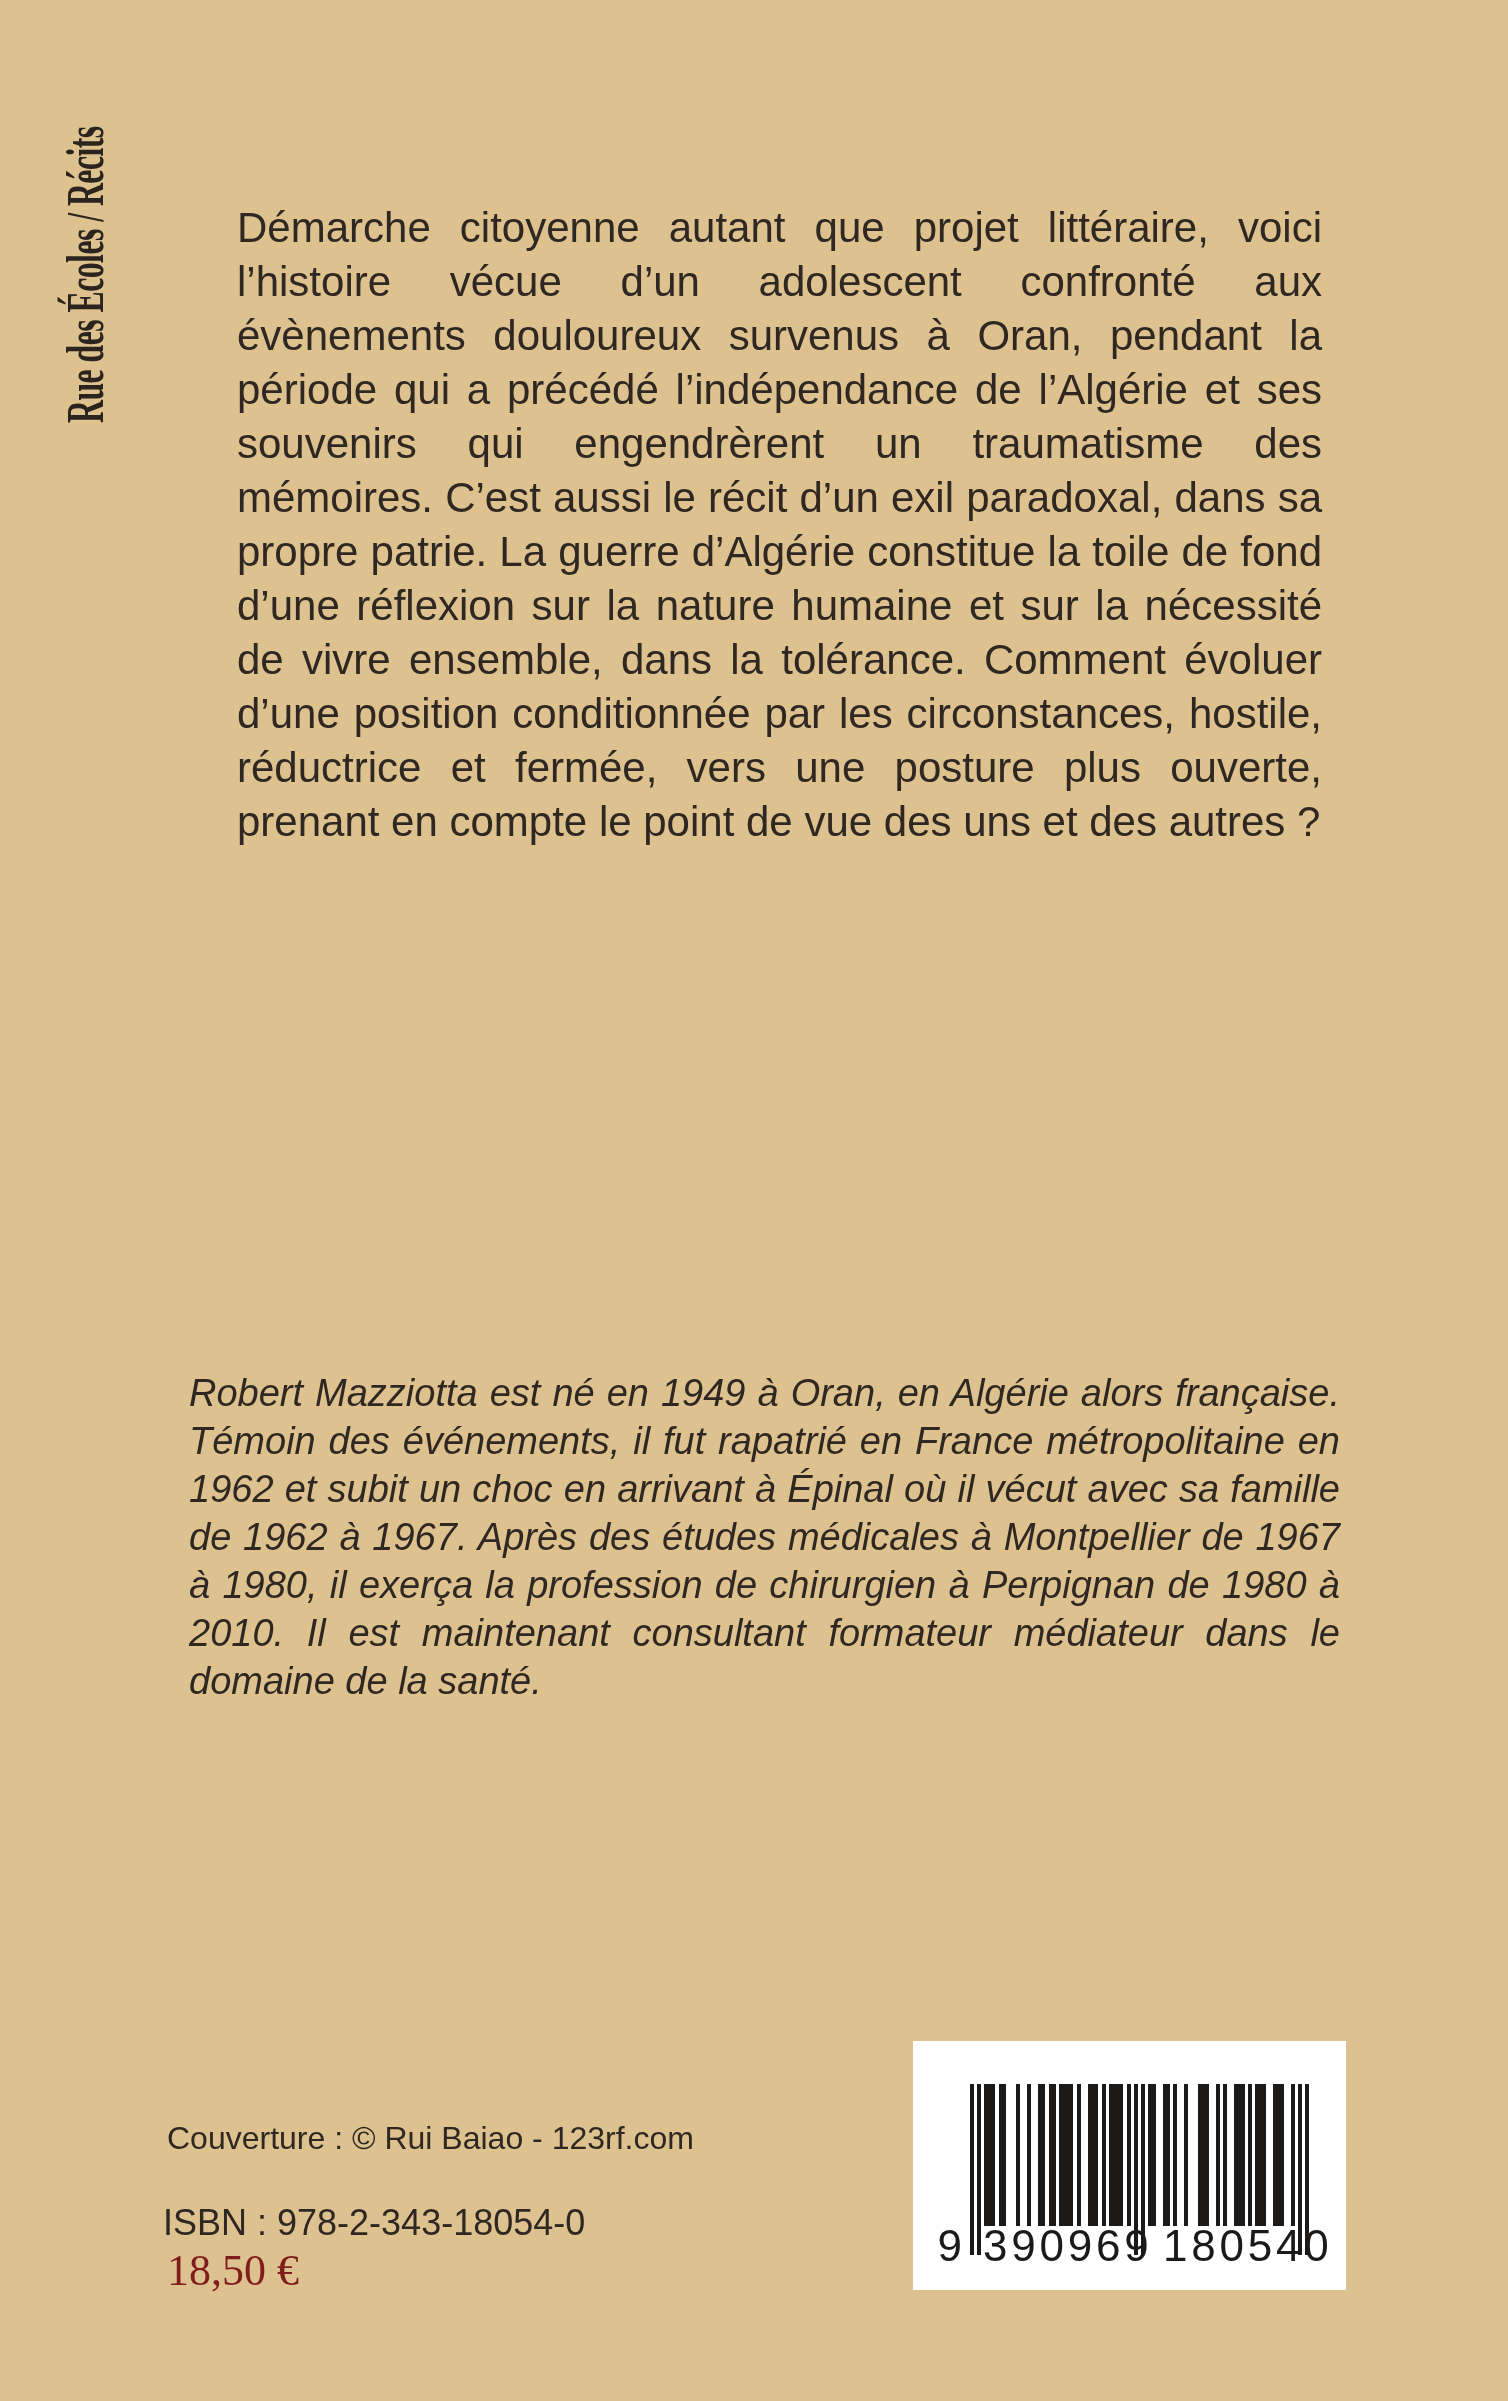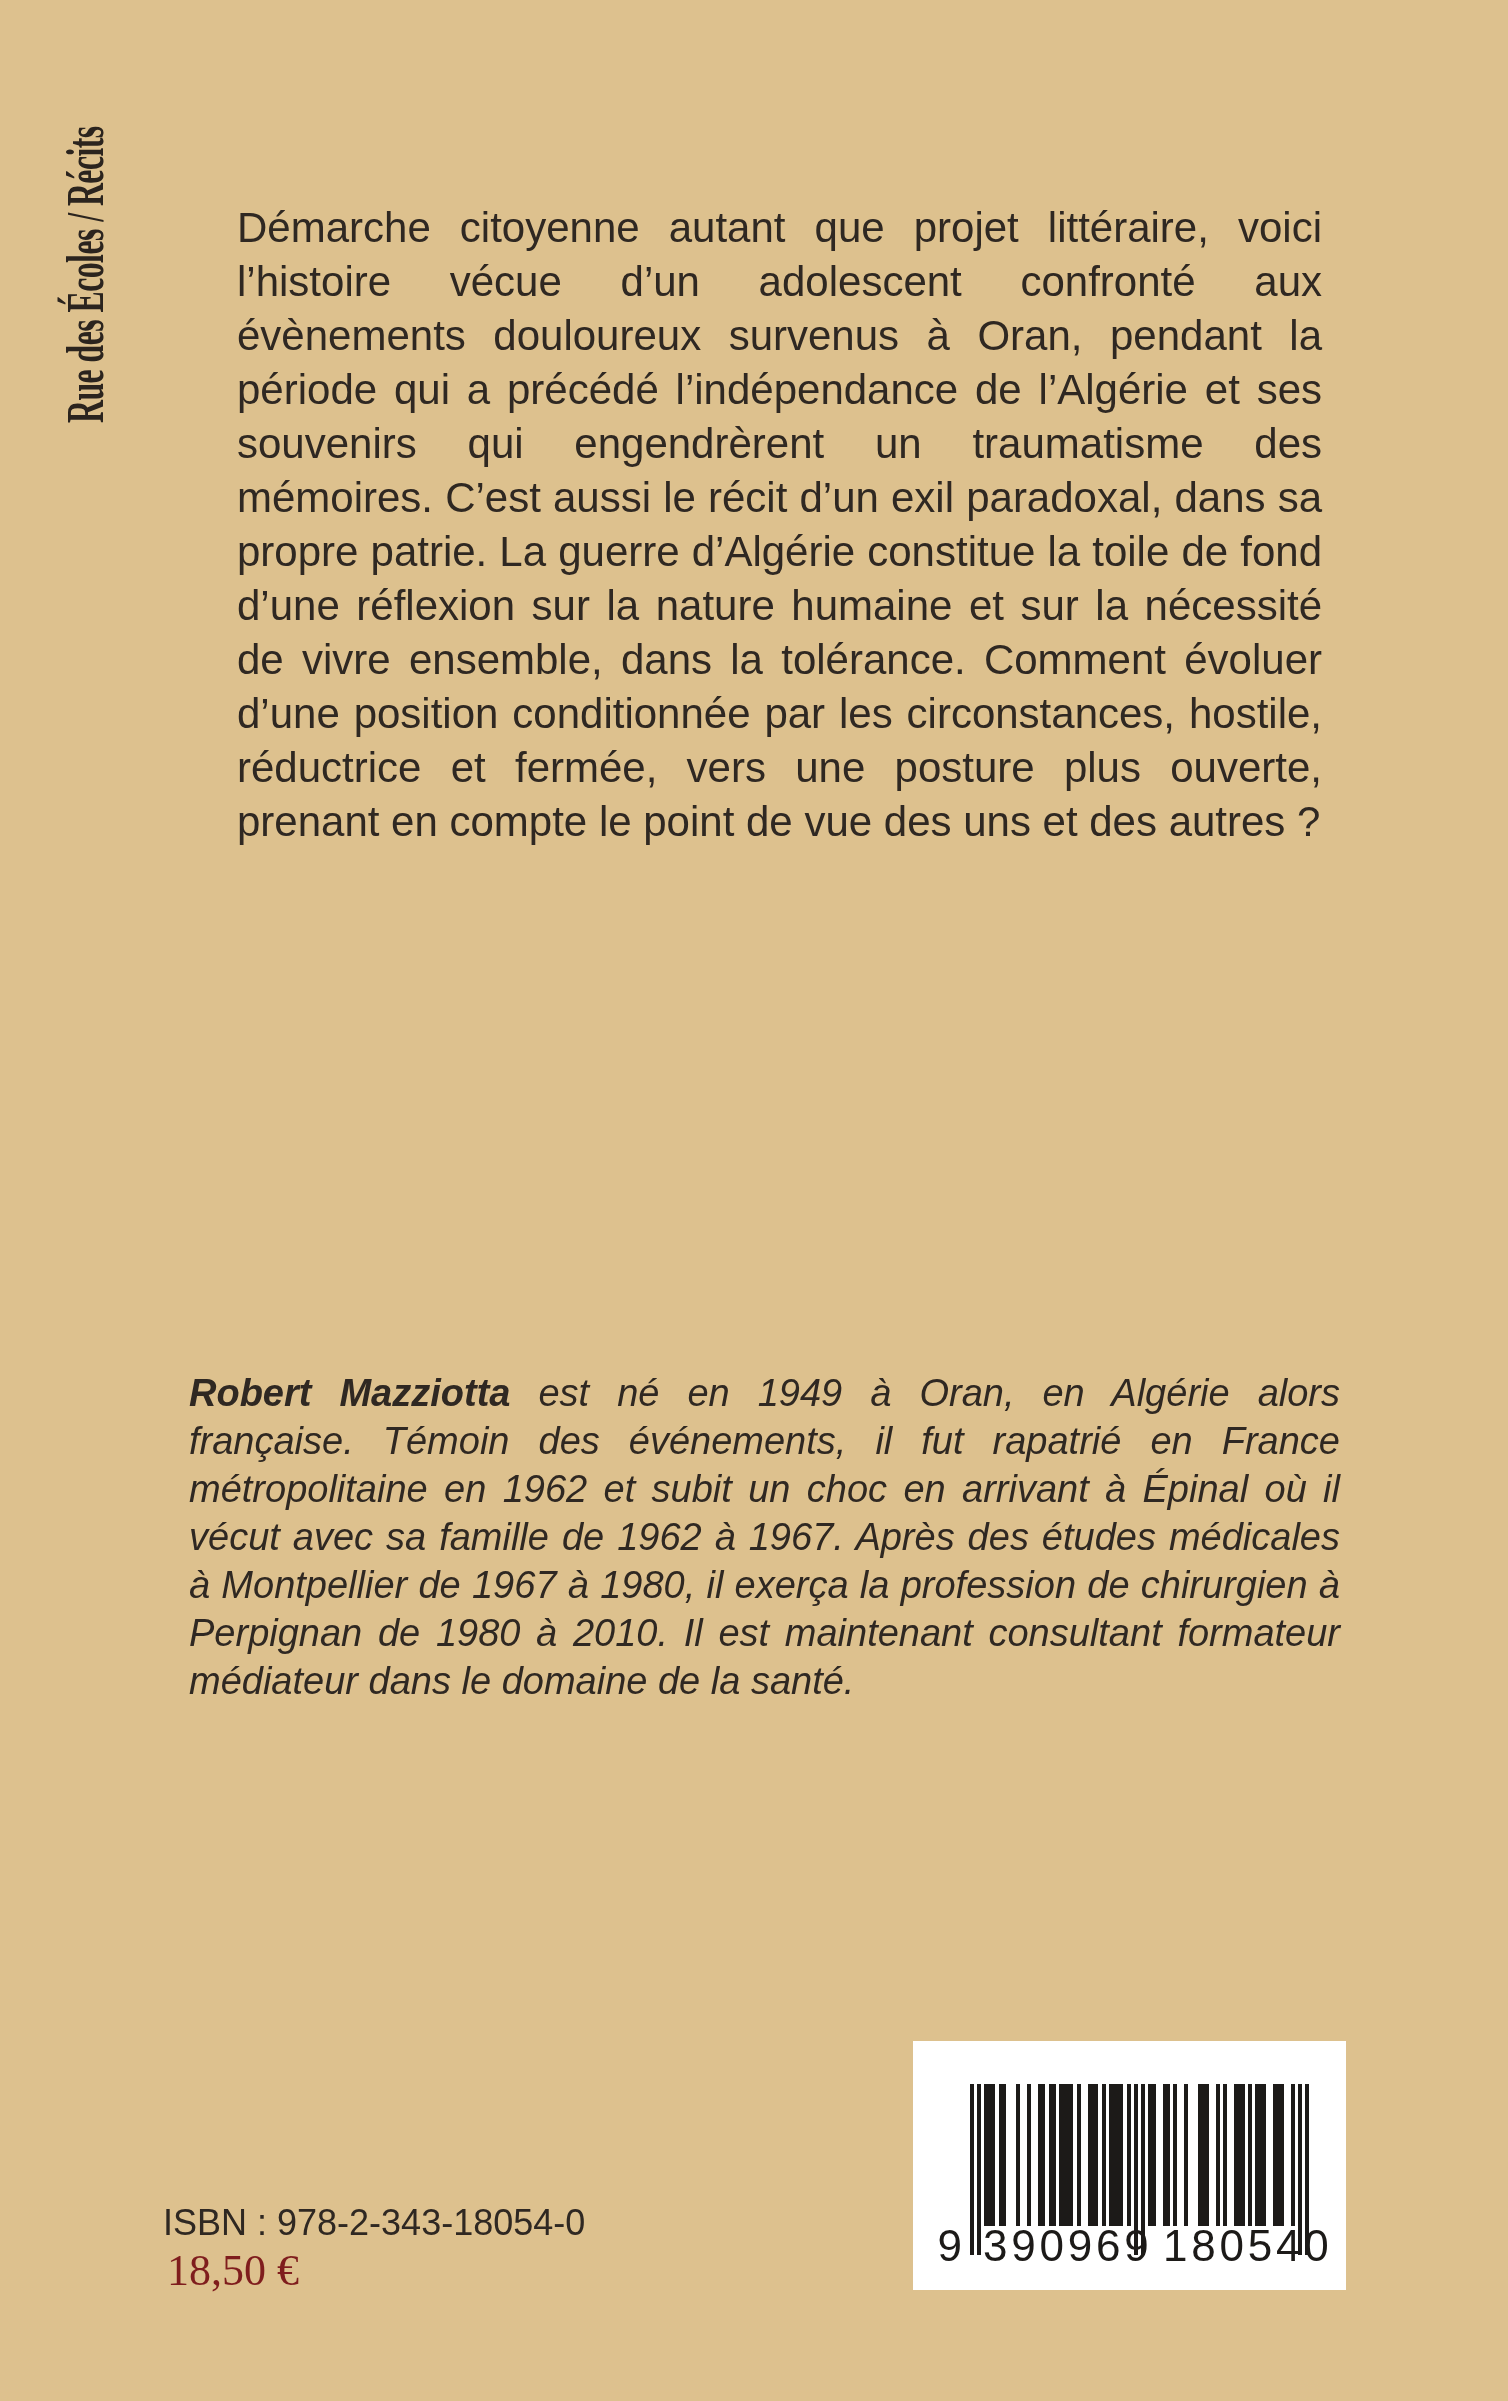--- a/index.html
+++ b/index.html
@@ -42,21 +42,21 @@
   
   .bio{
     position:absolute;
     left:189px;top:1369px;
     width:1151px;
     font-style:italic;
     font-size:38px;
     line-height:48px;
     text-align:justify;
   }
-  .bio .bio-name{font-weight:bold;}
+  .bio .bio-name{font-weight:normal;}
 
   
   .credit{
     position:absolute;
     left:167px;top:2120px;
     font-size:32px;
   }
   .isbn{
     position:absolute;
     left:163px;top:2202px;
@@ -101,20 +101,21 @@
 <div class="cover">
 
   <div class="spine-label">Rue des Écoles / Récits</div>
 
   <div class="synopsis">
     <p>Démarche citoyenne autant que projet littéraire, voici l’histoire vécue d’un adolescent confronté aux évènements douloureux survenus à Oran, pendant la période qui a précédé l’indépendance de l’Algérie et ses souvenirs qui engendrèrent un traumatisme des mémoires. C’est aussi le récit d’un exil paradoxal, dans sa propre patrie. La guerre d’Algérie constitue la toile de fond d’une réflexion sur la nature humaine et sur la nécessité de vivre ensemble, dans la tolérance. Comment évoluer d’une position conditionnée par les circonstances, hostile, réductrice et fermée, vers une posture plus ouverte, prenant en compte le point de vue des uns et des autres ?</p>
   </div>
 
   <div class="bio"><span class="bio-name">Robert Mazziotta</span><span> est né en 1949 à Oran, en Algérie alors française. Témoin des événements, il fut rapatrié en France métropolitaine en 1962 et subit un choc en arrivant à Épinal où il vécut avec sa famille de 1962 à 1967. Après des études médicales à Montpellier de 1967 à 1980, il exerça la profession de chirurgien à Perpignan de 1980 à 2010. Il est maintenant consultant formateur médiateur dans le domaine de la santé.</span></div>
 
+  <div class="credit">Couverture : © Rui Baiao - 123rf.com</div>
 
   <div class="isbn">ISBN : 978-2-343-18054-0</div>
 
   <div class="price">18,50 €</div>
 
   <div class="barcode-box">
     <svg id="barcode-svg" viewBox="0 0 358 181" preserveAspectRatio="none">
         <rect x="0.00" y="0" width="3.77" height="181"></rect>
         <rect x="7.54" y="0" width="3.77" height="181"></rect>
         <rect x="15.07" y="0" width="11.31" height="150"></rect>

